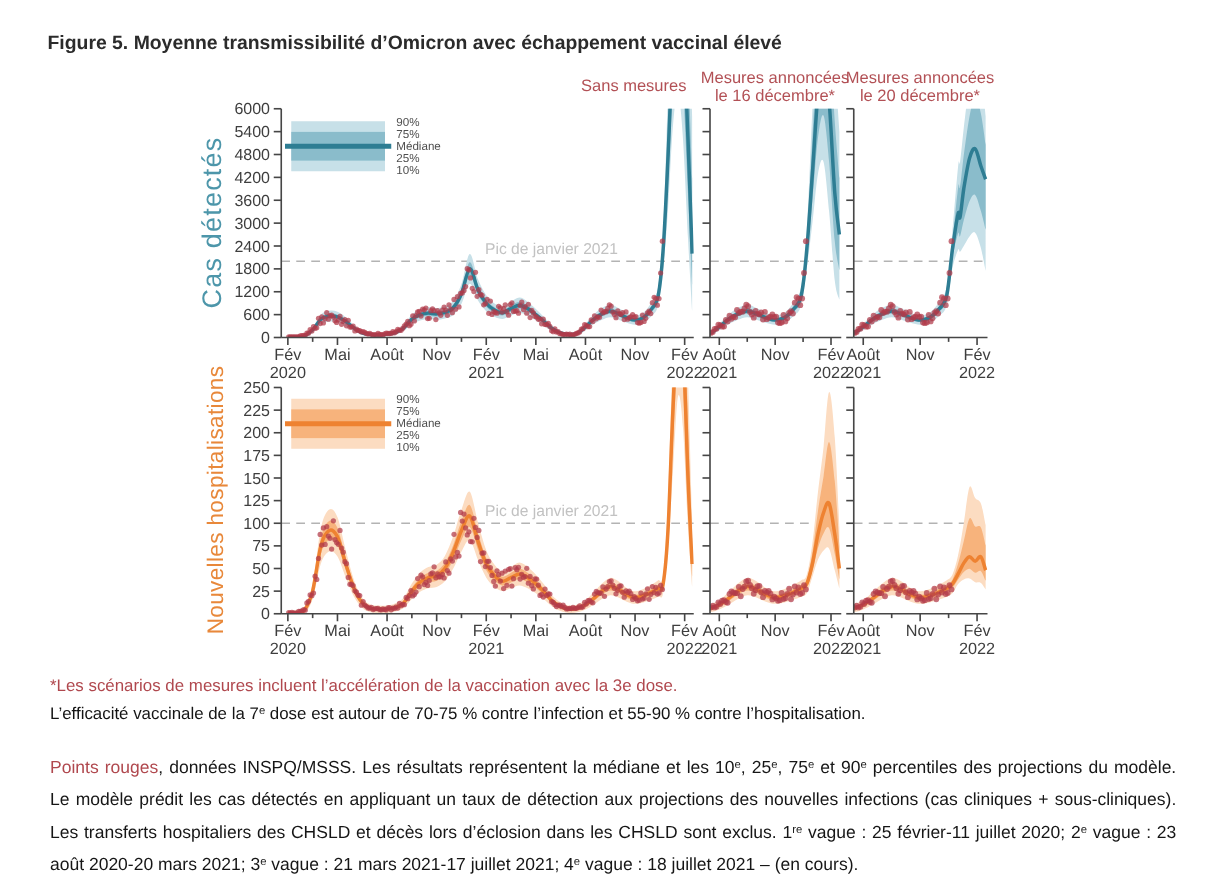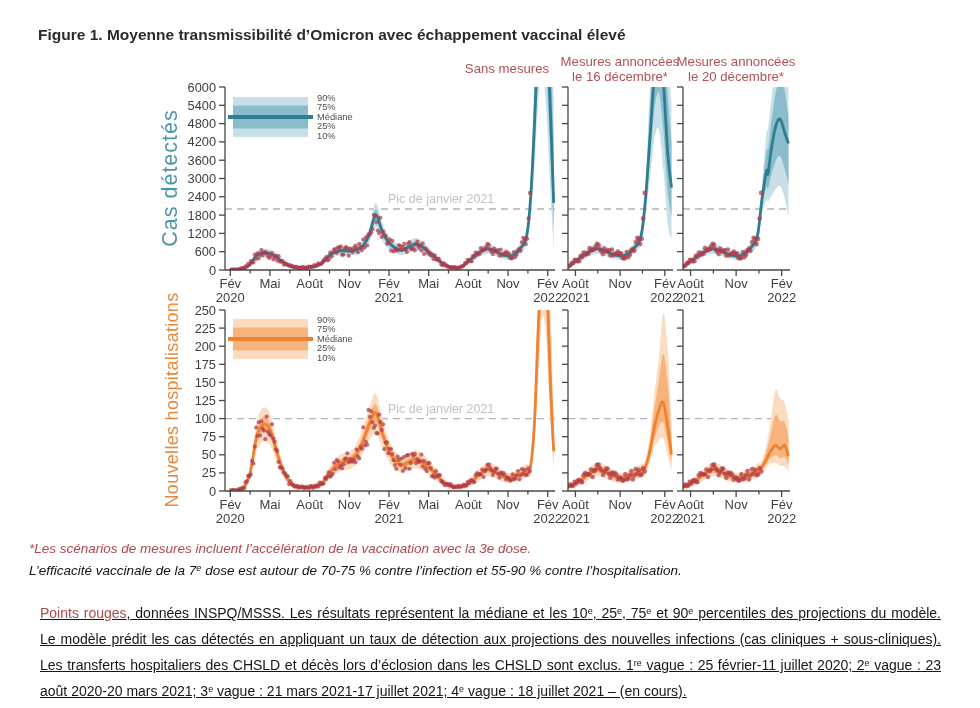--- a/index.html
+++ b/index.html
@@ -1,33 +1,33 @@
 <!DOCTYPE html>
 <html><head>
 <meta charset="utf-8">
 <style>
   html,body{margin:0;padding:0;background:#ffffff;}
   .page{position:relative;width:980px;height:708px;background:#ffffff;overflow:hidden;
         font-family:"Liberation Sans",sans-serif;}
   .title{position:absolute;left:38px;top:26px;font-size:15.5px;font-weight:bold;color:#2b2b2b;}
   #fig{position:absolute;left:0;top:0;}
   #fig text{font-family:"Liberation Sans",sans-serif;}
-  .fn{position:absolute;left:29px;font-size:13.5px;color:#161616;white-space:nowrap;font-style:italic;}
+  .fn{position:absolute;left:40px;font-size:13.5px;color:#161616;white-space:nowrap;}
   .fn1{top:541px;color:#b0484e;}
   .fn2{top:563px;color:#141414;}
   .para{position:absolute;left:40px;top:600px;width:901px;font-size:14px;line-height:26px;
-        text-align:justify;color:#161616;text-decoration:underline;}
+        text-align:justify;color:#161616;}
   .red{color:#b0484e;}
   sup{font-size:9px;line-height:0;vertical-align:4px;}
 </style>
 </head>
 <body>
 
 <div class="page">
-  <div class="title">Figure 1. Moyenne transmissibilité d’Omicron avec échappement vaccinal élevé</div>
+  <div class="title">Figure 5. Moyenne transmissibilité d’Omicron avec échappement vaccinal élevé</div>
   <svg id="fig" width="980" height="540">
       <text x="507" y="73" text-anchor="middle" fill="#b25055" font-size="13.2">Sans mesures</text>
       <text x="620" y="66" text-anchor="middle" fill="#b25055" font-size="13.2">Mesures annoncées</text>
       <text x="620" y="81" text-anchor="middle" fill="#b25055" font-size="13.2">le 16 décembre*</text>
       <text x="736" y="66" text-anchor="middle" fill="#b25055" font-size="13.2">Mesures annoncées</text>
       <text x="736" y="81" text-anchor="middle" fill="#b25055" font-size="13.2">le 20 décembre*</text>
       <text transform="translate(177,178) rotate(-90)" text-anchor="middle" fill="#4d96aa" font-size="21.5" letter-spacing="1">Cas détectés</text>
       <g>
         <clipPath id="clip-0-0">
           <rect x="225" y="87" width="330" height="183"></rect>

